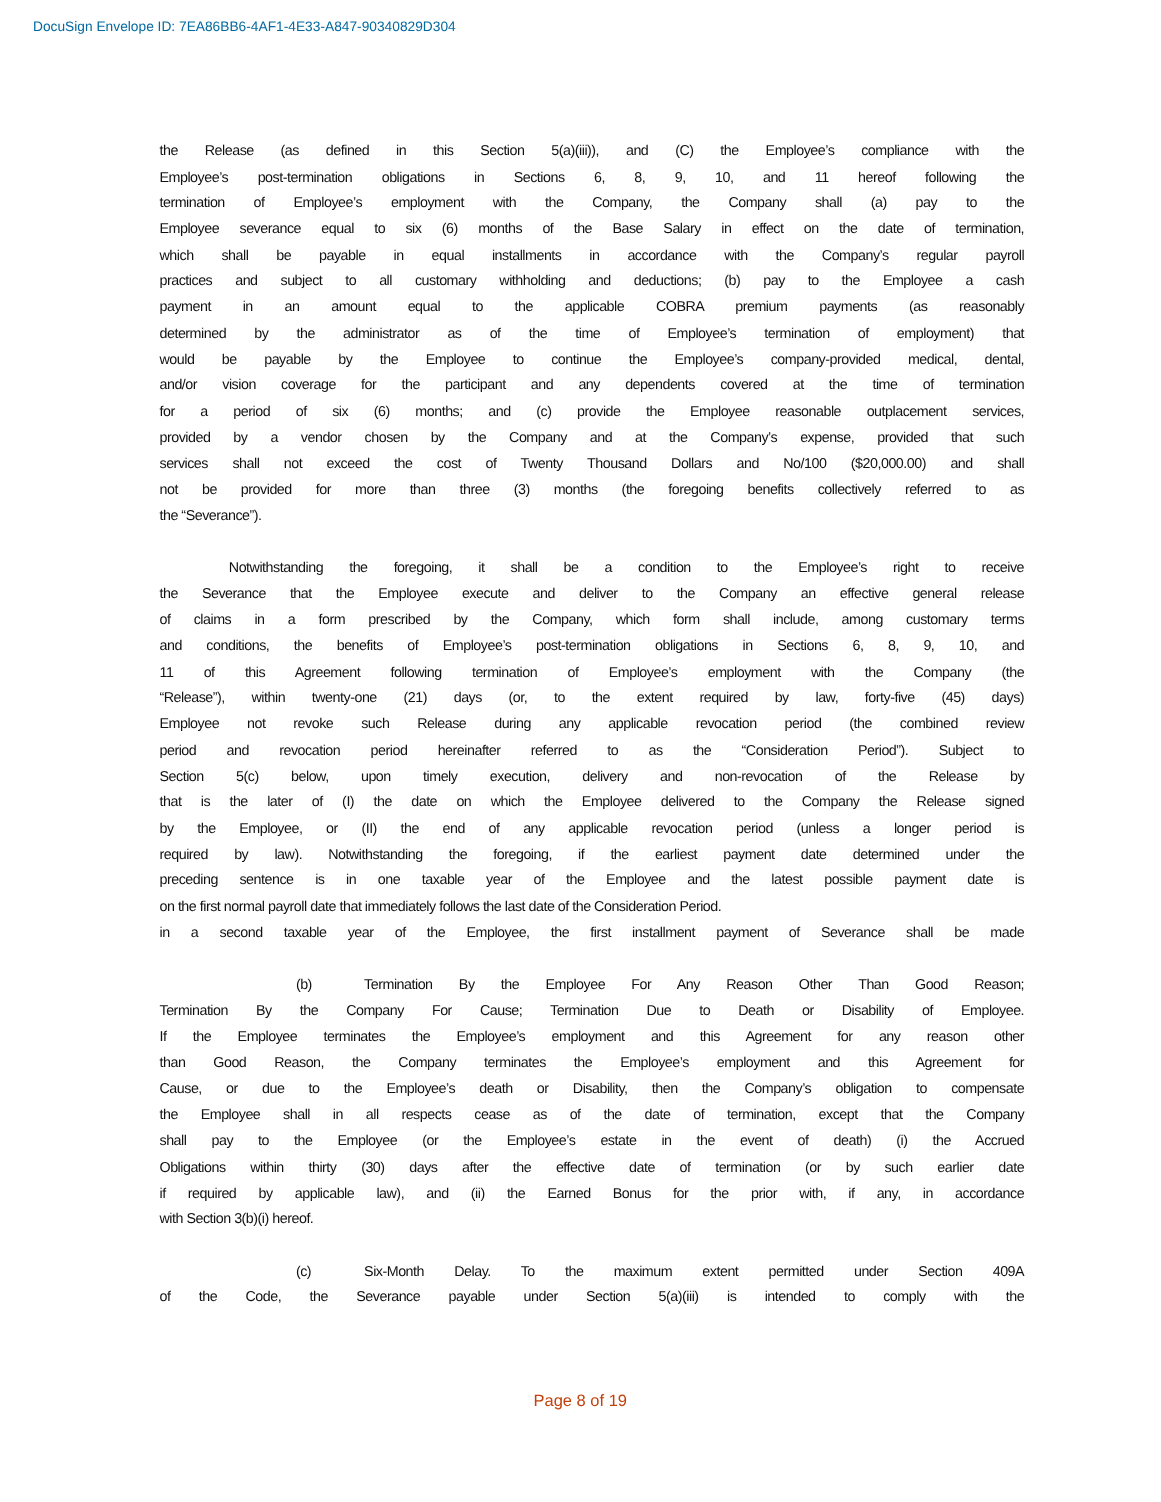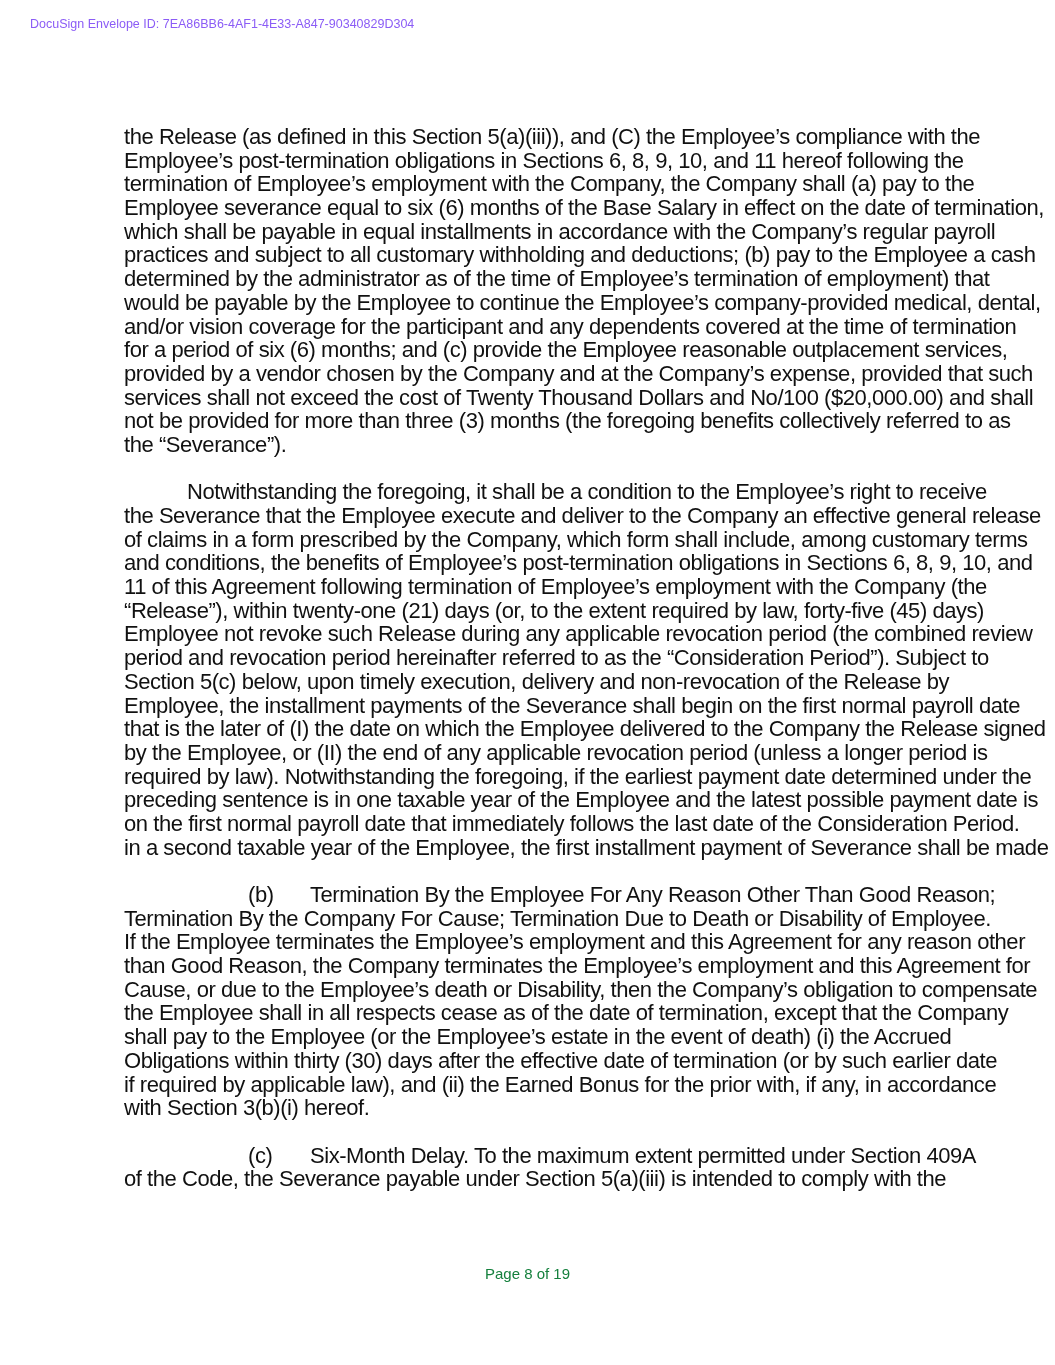--- a/index.html
+++ b/index.html
@@ -1,54 +1,55 @@
 <!DOCTYPE html>
 <html><head>
 <meta charset="utf-8">
 <style>
   html, body { margin: 0; padding: 0; background: #ffffff; }
   body { width: 1055px; height: 1365px; position: relative; overflow: hidden; color: #111; }
   .envelope {
     position: absolute; left: 30px; top: 17px;
-    font-family: "Liberation Sans", sans-serif; font-size: 12.5px; color: #8b5cf6;
+    font-family: "Liberation Sans", sans-serif; font-size: 12.5px; color: #0369a1;
   }
   .page-body { position: absolute; left: 124px; top: 125px; width: 807px; }
   .line {
     display: block; height: 23.7px; line-height: 23.7px;
-    font-family: "Liberation Sans", sans-serif; font-size: 22px;
+    font-family: "Liberation Sans", sans-serif; font-size: 13px;
     text-align: justify; text-align-last: justify; white-space: nowrap;
-    letter-spacing: -0.45px; word-spacing: 0px;
+    letter-spacing: -0.45px; word-spacing: 0px; margin-left: 21px;
   }
   .line.last { text-align-last: left; }
   .line.indent1 { padding-left: 63px; text-decoration: underline; }
   .line.indent2 { padding-left: 124px; }
   .inner { display: inline-block; width: 100%; text-align: justify; text-align-last: justify; }
   .line.last .inner { text-align-last: left; }
   .u { text-underline-offset: 2px; }
   .para-gap { height: 23.7px; }
   .footer {
     position: absolute; left: 0; width: 1055px; top: 1265px; text-align: center;
-    font-family: "Liberation Sans", sans-serif; font-size: 15px; color: #15803d;
+    font-family: "Liberation Sans", sans-serif; font-size: 15px; color: #c2410c;
   }
   .label-tab { display: inline-block; width: 62px; }
 </style>
 </head>
 <body>
 
 <div class="envelope">DocuSign Envelope ID: 7EA86BB6-4AF1-4E33-A847-90340829D304</div>
 
 <div class="page-body">
 
   <div>
     <span class="line"><span class="inner">the Release (as defined in this Section 5(a)(iii)), and (C) the Employee’s compliance with the</span></span>
     <span class="line"><span class="inner">Employee’s post-termination obligations in Sections 6, 8, 9, 10, and 11 hereof following the</span></span>
     <span class="line"><span class="inner">termination of Employee’s employment with the Company, the Company shall (a) pay to the</span></span>
     <span class="line"><span class="inner">Employee severance equal to six (6) months of the Base Salary in effect on the date of termination,</span></span>
     <span class="line"><span class="inner">which shall be payable in equal installments in accordance with the Company’s regular payroll</span></span>
     <span class="line"><span class="inner">practices and subject to all customary withholding and deductions; (b) pay to the Employee a cash</span></span>
+    <span class="line"><span class="inner">payment in an amount equal to the applicable COBRA premium payments (as reasonably</span></span>
     <span class="line"><span class="inner">determined by the administrator as of the time of Employee’s termination of employment) that</span></span>
     <span class="line"><span class="inner">would be payable by the Employee to continue the Employee’s company-provided medical, dental,</span></span>
     <span class="line"><span class="inner">and/or vision coverage for the participant and any dependents covered at the time of termination</span></span>
     <span class="line"><span class="inner">for a period of six (6) months; and (c) provide the Employee reasonable outplacement services,</span></span>
     <span class="line"><span class="inner">provided by a vendor chosen by the Company and at the Company’s expense, provided that such</span></span>
     <span class="line"><span class="inner">services shall not exceed the cost of Twenty Thousand Dollars and No/100 ($20,000.00) and shall</span></span>
     <span class="line"><span class="inner">not be provided for more than three (3) months (the foregoing benefits collectively referred to as</span></span>
     <span class="line last"><span class="inner"><span>the “</span><span class="u">Severance</span><span>”).</span></span></span>
   </div>
 
@@ -57,21 +58,20 @@
   <div>
     <span class="line indent1"><span class="inner">Notwithstanding the foregoing, it shall be a condition to the Employee’s right to receive</span></span>
     <span class="line"><span class="inner">the Severance that the Employee execute and deliver to the Company an effective general release</span></span>
     <span class="line"><span class="inner">of claims in a form prescribed by the Company, which form shall include, among customary terms</span></span>
     <span class="line"><span class="inner">and conditions, the benefits of Employee’s post-termination obligations in Sections 6, 8, 9, 10, and</span></span>
     <span class="line"><span class="inner">11 of this Agreement following termination of Employee’s employment with the Company (the</span></span>
     <span class="line"><span class="inner"><span>“</span><span class="u">Release</span><span>”), within twenty-one (21) days (or, to the extent required by law, forty-five (45) days)</span></span></span>
     <span class="line"><span class="inner">Employee not revoke such Release during any applicable revocation period (the combined review</span></span>
     <span class="line"><span class="inner"><span>period and revocation period hereinafter referred to as the “</span><span class="u">Consideration Period</span><span>”). Subject to</span></span></span>
     <span class="line"><span class="inner">Section 5(c) below, upon timely execution, delivery and non-revocation of the Release by</span></span>
-    <span class="line"><span class="inner">Employee, the installment payments of the Severance shall begin on the first normal payroll date</span></span>
     <span class="line"><span class="inner">that is the later of (I) the date on which the Employee delivered to the Company the Release signed</span></span>
     <span class="line"><span class="inner">by the Employee, or (II) the end of any applicable revocation period (unless a longer period is</span></span>
     <span class="line"><span class="inner">required by law). Notwithstanding the foregoing, if the earliest payment date determined under the</span></span>
     <span class="line"><span class="inner">preceding sentence is in one taxable year of the Employee and the latest possible payment date is</span></span>
     <span class="line last"><span class="inner">on the first normal payroll date that immediately follows the last date of the Consideration Period.</span></span>
     <span class="line"><span class="inner">in a second taxable year of the Employee, the first installment payment of Severance shall be made</span></span>
   </div>
 
   <div class="para-gap"></div>
 

